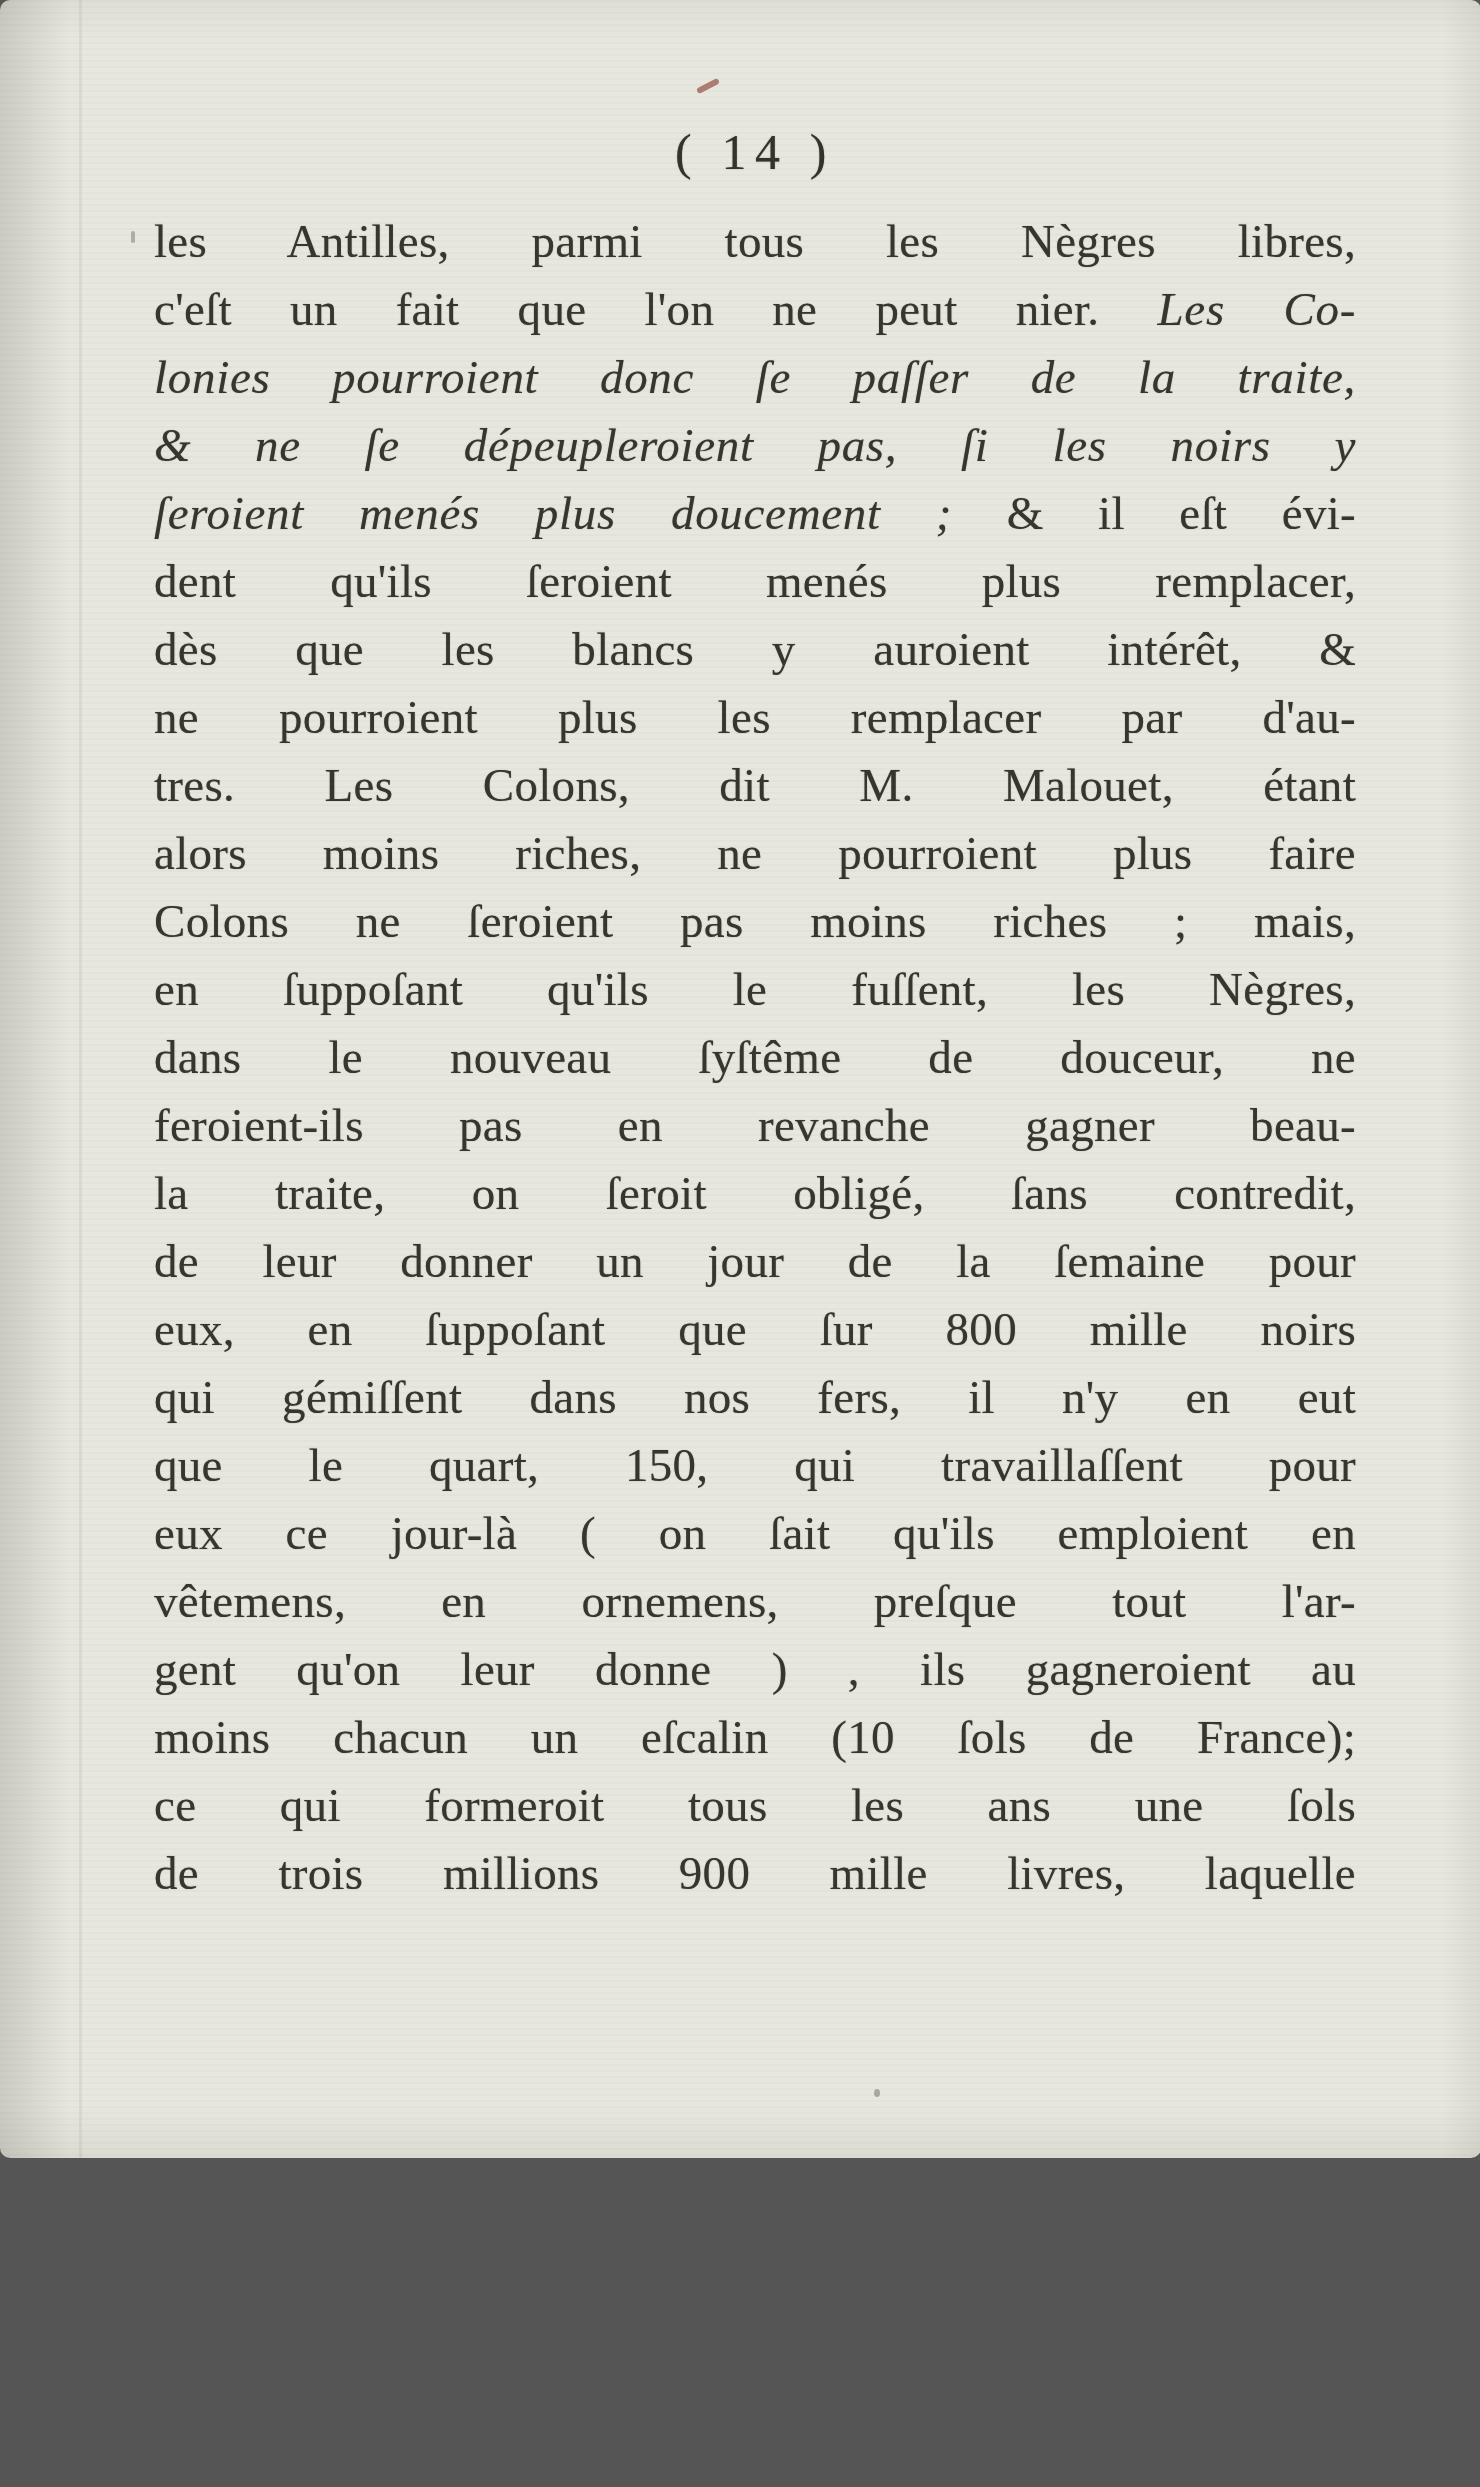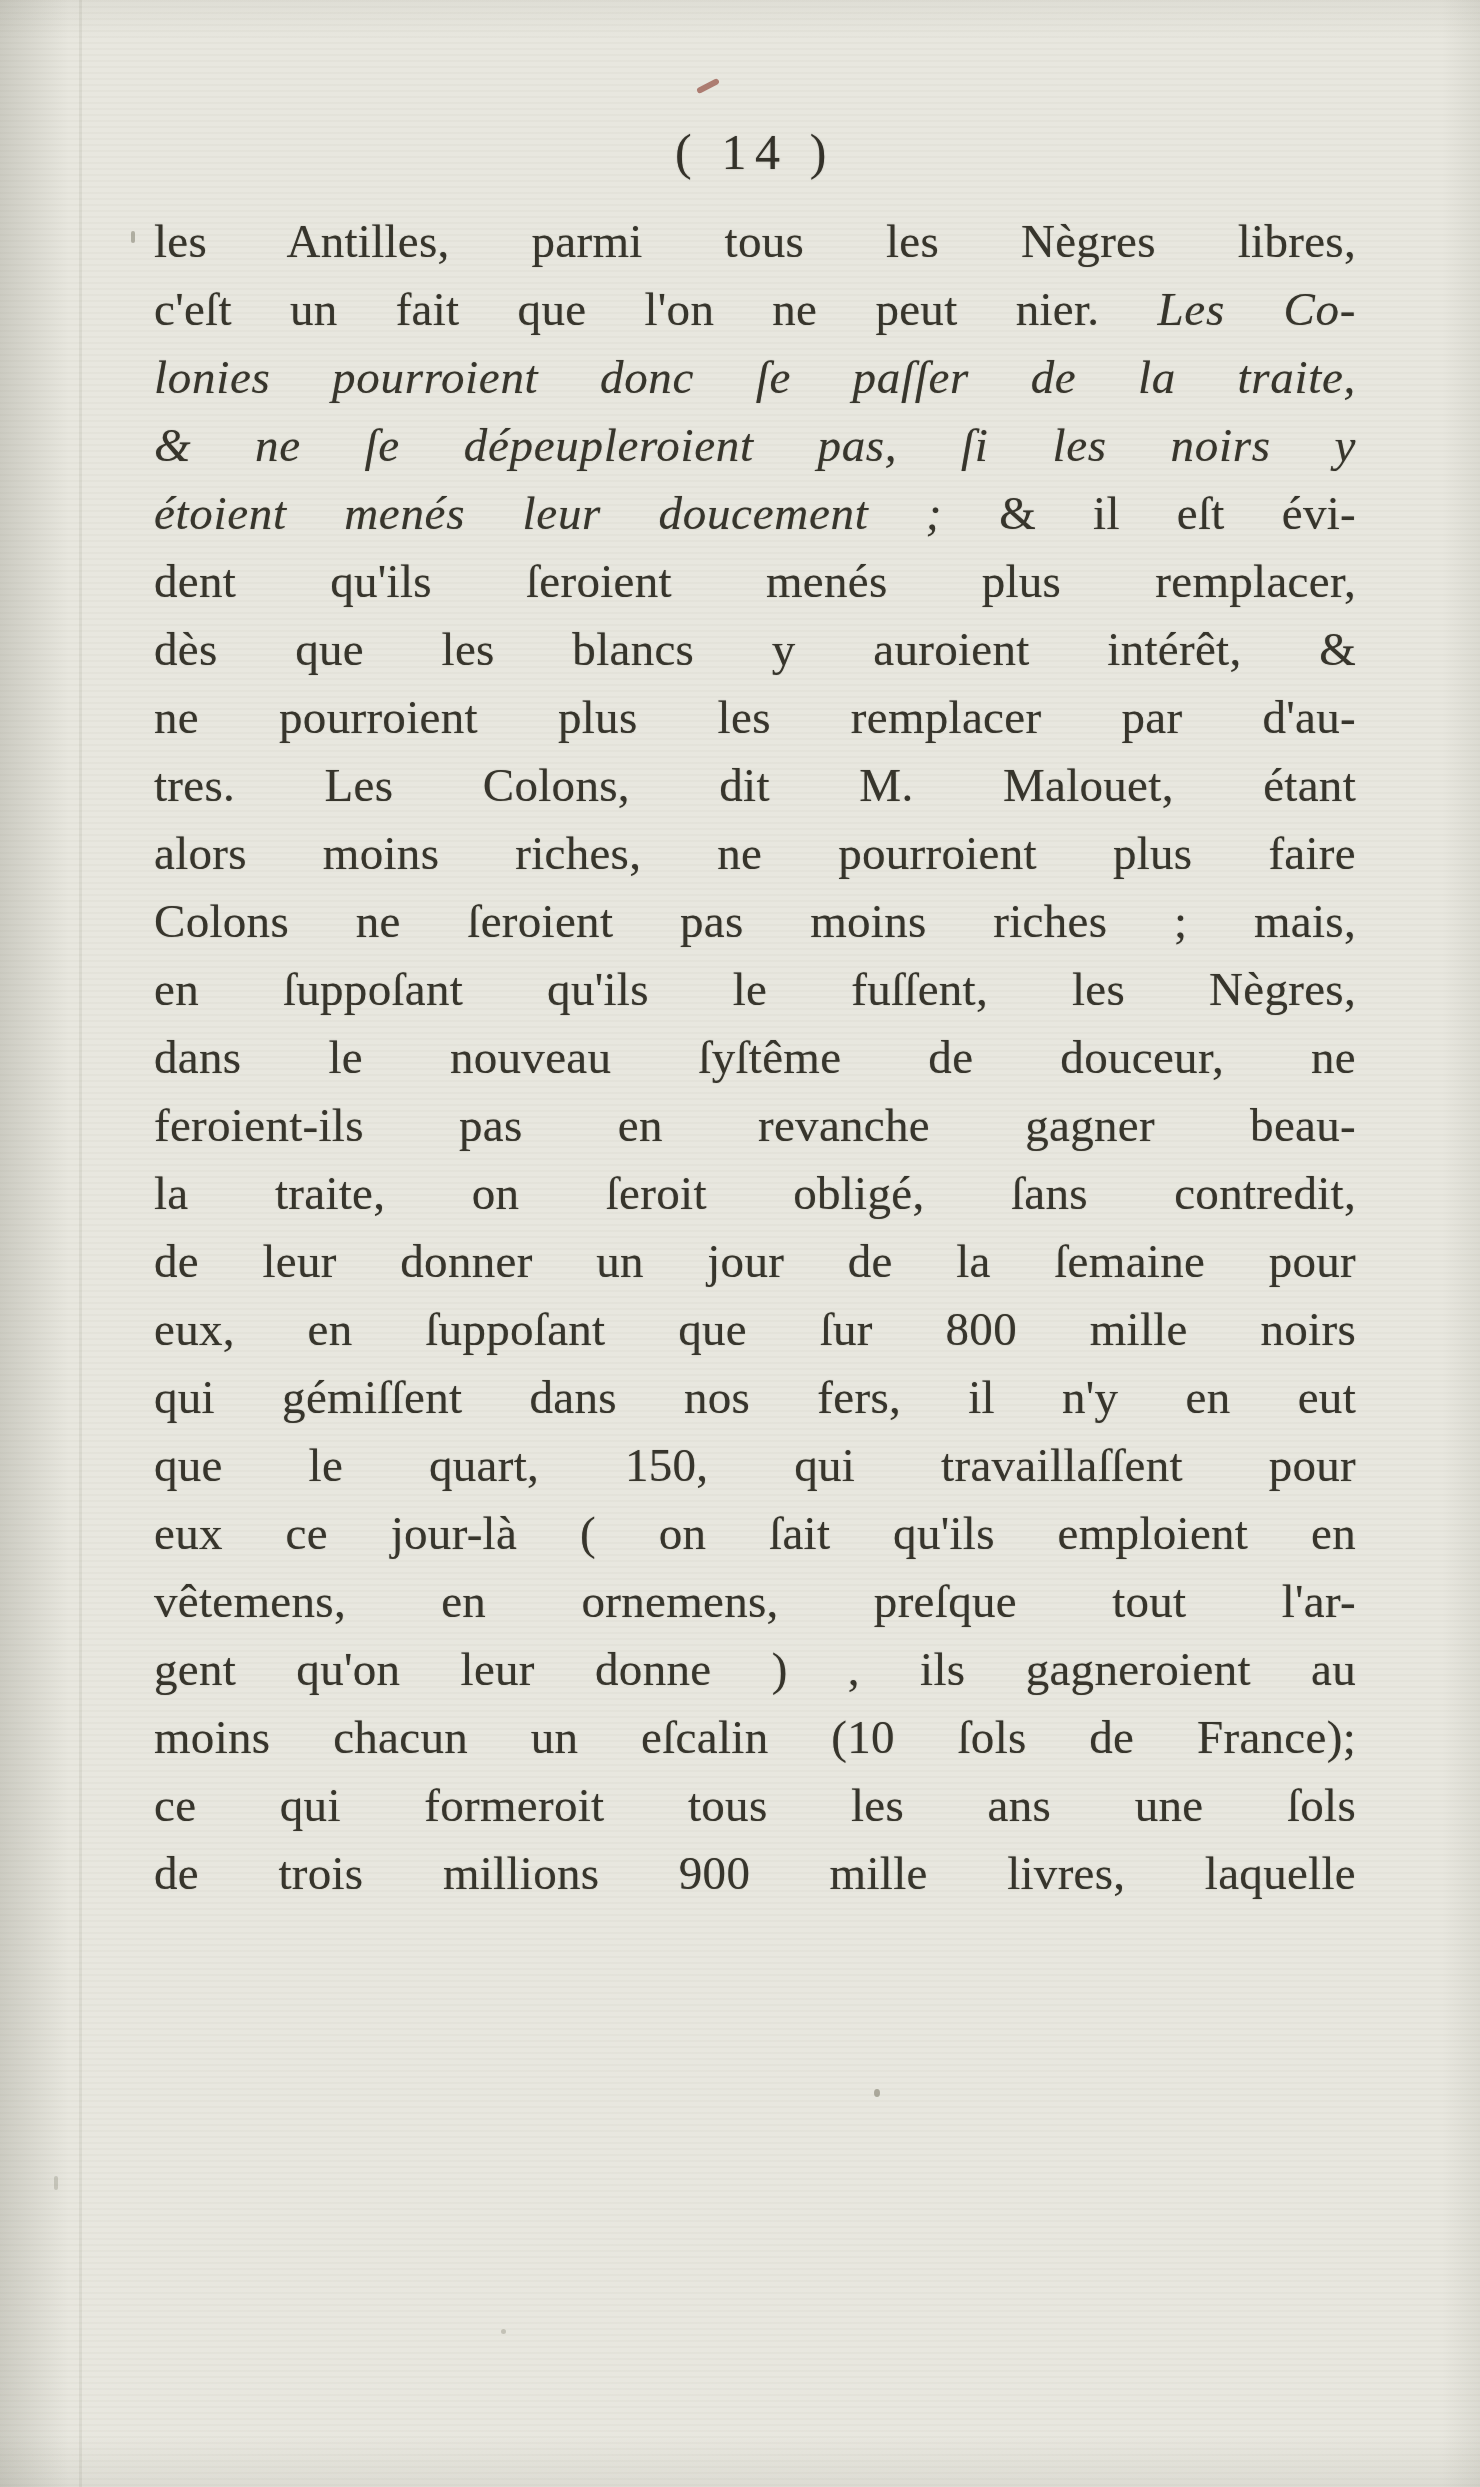--- a/index.html
+++ b/index.html
@@ -1,28 +1,29 @@
 <!DOCTYPE html>
 <html style="font-size:14px"><head>
 <meta charset="utf-8">
 <style>
   html,body{margin:0;padding:0;background:#555;}
   .page{
     position:relative;
-    width:1481px;height:2487px;
+    width:1481px;height:2158px;
     background-color:#e8e7df;
     background-image:
       linear-gradient(90deg, rgba(104,104,90,0.22), rgba(104,104,90,0) 69px),
       linear-gradient(270deg, rgba(104,104,90,0.10), rgba(104,104,90,0) 39px),
       linear-gradient(0deg, rgba(104,104,90,0.09), rgba(104,104,90,0) 52px),
       linear-gradient(180deg, rgba(104,104,90,0.07), rgba(104,104,90,0) 39px),
       repeating-linear-gradient(180deg, rgba(150,148,128,0.055) 0px, rgba(150,148,128,0.055) 1.7px, rgba(0,0,0,0) 1.7px, rgba(0,0,0,0) 6px);
     overflow:hidden;
     font-family:"Liberation Serif","DejaVu Serif",serif;
     color:#37352c;
+    border-radius:10px;
   }
   .page::after{ 
     content:"";position:absolute;left:79px;top:0;width:2.6px;height:100%;
     background:rgba(110,108,92,0.10);
   }
   .pagenum{
     position:absolute;left:154px;top:123px;width:1202px;
     text-align:center;font-size:50px;letter-spacing:8.6px;
     color:#34322a;text-shadow:0 0 1.2px rgba(52,50,42,0.55);
   }
@@ -57,21 +58,21 @@
   <div class="speck s3"></div>
   <div class="speck s4"></div>
 
   <div class="pagenum">( 14 )</div>
 
   <div class="textblock">
       <div class="line"><span>les Antilles, parmi tous les Nègres libres,</span></div>
       <div class="line"><span>c'eſt un fait que l'on ne peut nier. </span><span class="it">Les Co-</span></div>
       <div class="line"><span class="it">lonies pourroient donc ſe paſſer de la traite,</span></div>
       <div class="line"><span class="it">&amp; ne ſe dépeupleroient pas, ſi les noirs y</span></div>
-      <div class="line"><span class="it">étoient menés leur doucement ;</span><span> &amp; il eſt évi-</span></div>
+      <div class="line"><span class="it">ſeroient menés plus doucement ;</span><span> &amp; il eſt évi-</span></div>
       <div class="line"><span>dent qu'ils ſeroient menés plus remplacer,</span></div>
       <div class="line"><span>dès que les blancs y auroient intérêt, &amp;</span></div>
       <div class="line"><span>ne pourroient plus les remplacer par d'au-</span></div>
       <div class="line"><span>tres. Les Colons, dit M. Malouet, étant</span></div>
       <div class="line"><span>alors moins riches, ne pourroient plus faire</span></div>
       <div class="line"><span>Colons ne ſeroient pas moins riches ; mais,</span></div>
       <div class="line"><span>en ſuppoſant qu'ils le fuſſent, les Nègres,</span></div>
       <div class="line"><span>dans le nouveau ſyſtême de douceur, ne</span></div>
       <div class="line"><span>feroient-ils pas en revanche gagner beau-</span></div>
       <div class="line"><span>la traite, on ſeroit obligé, ſans contredit,</span></div>

